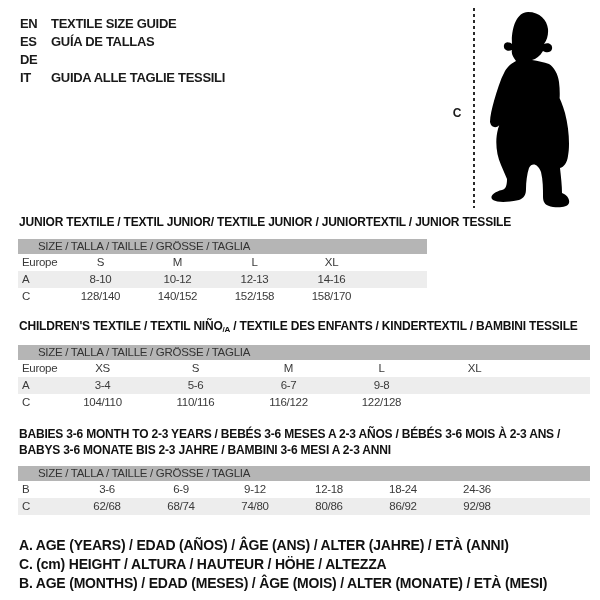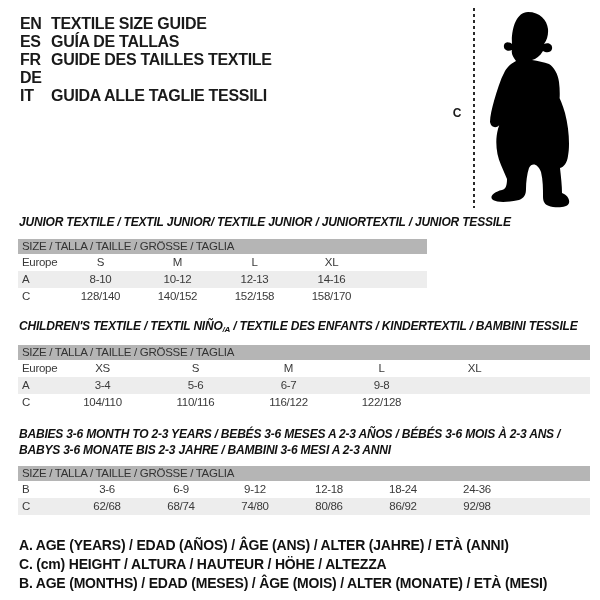--- a/index.html
+++ b/index.html
@@ -3,38 +3,38 @@
 <meta charset="utf-8">
 <style>
   html,body{margin:0;padding:0;}
   body{
     width:600px;height:600px;position:relative;background:#ffffff;
     font-family:"Liberation Sans",sans-serif;color:#1a1a1a;overflow:hidden;
     letter-spacing:-0.3px;
   }
   
   .lang-list{position:absolute;left:20px;top:15px;}
-  .lang-row{display:flex;height:18px;line-height:18px;font-size:16px;font-weight:700;}
+  .lang-row{display:flex;height:18px;line-height:18px;font-size:13px;font-weight:700;}
   .lang-code{width:31px;}
   
   .height-line{
     position:absolute;left:473px;top:8px;width:2px;height:200px;
     background:repeating-linear-gradient(to bottom,#2a2a2a 0 3px,transparent 3px 6px);
   }
   .height-label{position:absolute;left:445px;top:106px;width:24px;text-align:center;
     font-size:12px;font-weight:700;}
   .baby-svg{position:absolute;left:480px;top:8px;}
   
   .sec-title{position:absolute;left:19px;font-size:12px;font-weight:700;color:#111;
-    letter-spacing:-0.2px;line-height:16px;white-space:nowrap;font-style:italic;}
+    letter-spacing:-0.2px;line-height:16px;white-space:nowrap;}
   .sub{font-size:8px;vertical-align:-2px;}
   
   .t{position:absolute;left:18px;font-size:11.5px;color:#3a3a3a;}
   .bar{height:15px;line-height:15px;background:#b5b5b5;color:#333;
-    padding-left:4px;font-size:11.5px;}
+    padding-left:20px;font-size:11.5px;}
   .row{display:flex;height:17px;line-height:17px;align-items:center;}
   .stripe{background:#ededed;}
   .lbl{padding-left:4px;text-align:left;}
   .val{text-align:center;}
   .t1{width:409px;} .t1 .lbl{width:40px;} .t1 .val{width:77px;} .t1 .fill{width:57px;}
   .t2{width:572px;} .t2 .lbl{width:34px;} .t2 .val{width:93px;} .t2 .fill{width:69px;}
   .t3{width:572px;} .t3 .lbl{width:48px;} .t3 .val{width:74px;} .t3 .fill{width:76px;}
   
   .footnotes{position:absolute;left:19px;top:536px;font-size:14px;font-weight:700;
     color:#111;line-height:19px;letter-spacing:-0.2px;}
@@ -43,24 +43,20 @@
 <body>
 
 <div class="lang-list">
   <div class="lang-row">
     <span class="lang-code">EN</span>
     <span class="lang-title">TEXTILE SIZE GUIDE</span>
   </div>
   <div class="lang-row">
     <span class="lang-code">ES</span>
     <span class="lang-title">GUÍA DE TALLAS</span>
-  </div>
-  <div class="lang-row">
-    <span class="lang-code">FR</span>
-    <span class="lang-title">GUIDE DES TAILLES TEXTILE</span>
   </div>
   <div class="lang-row">
     <span class="lang-code">DE</span>
   </div>
   <div class="lang-row">
     <span class="lang-code">IT</span>
     <span class="lang-title">GUIDA ALLE TAGLIE TESSILI</span>
   </div>
 </div>
 

